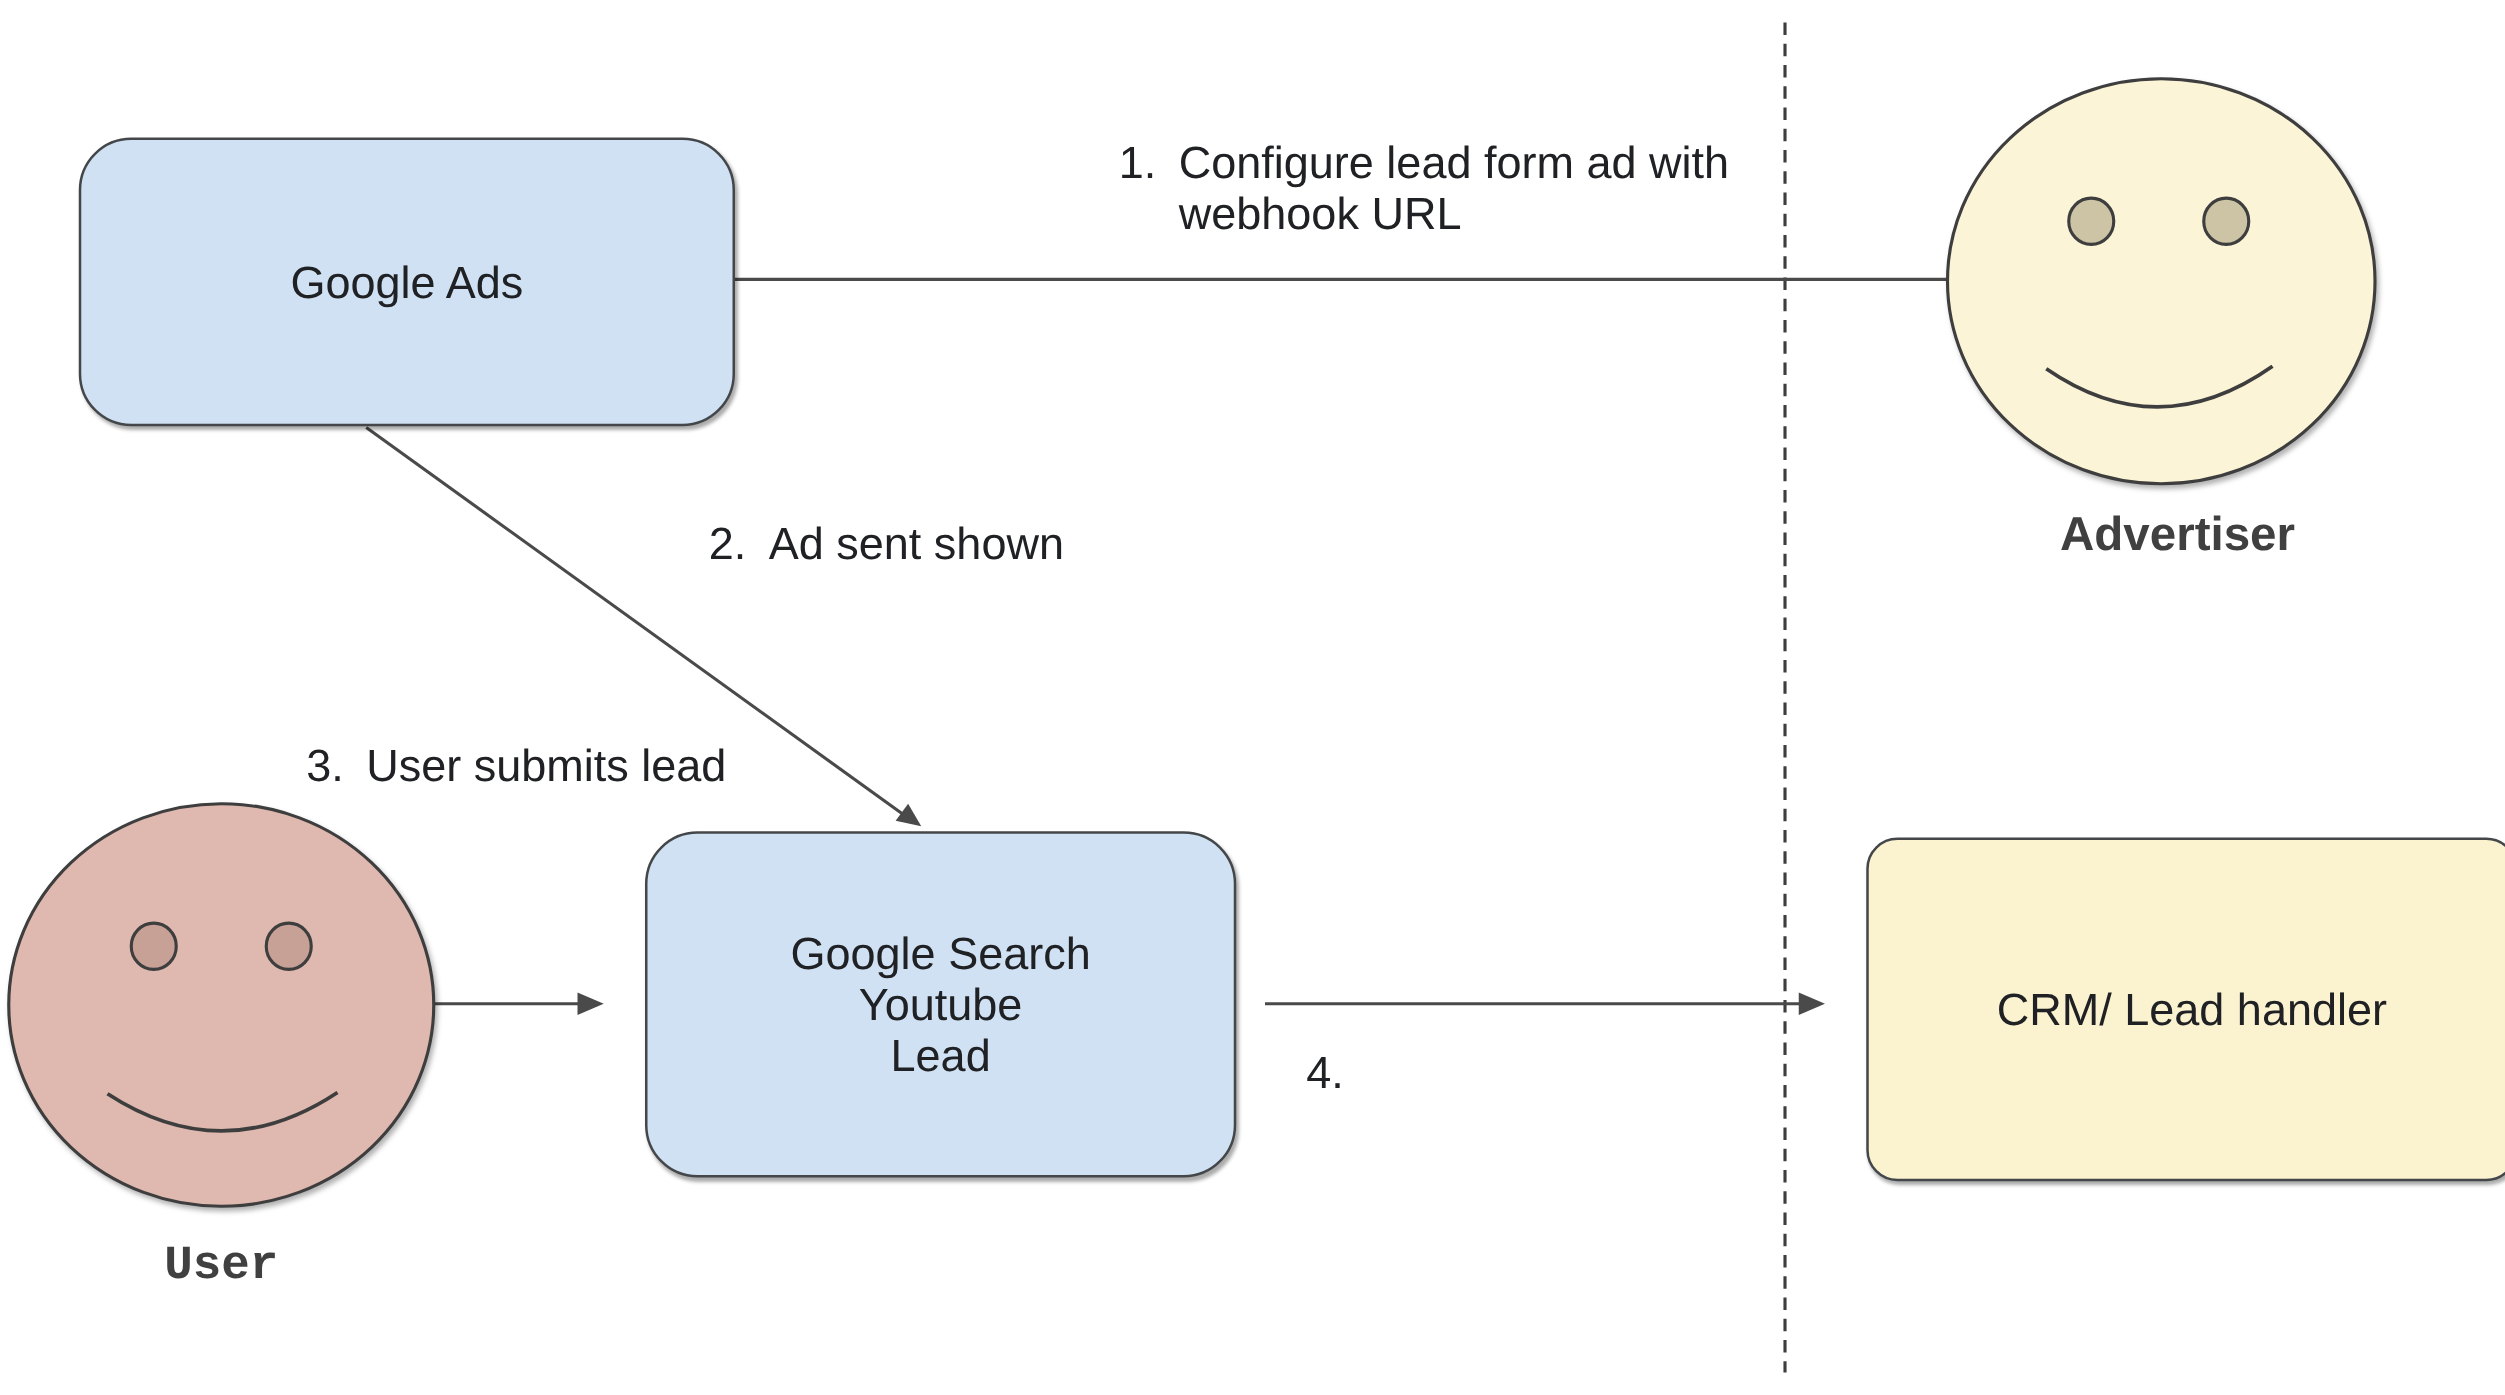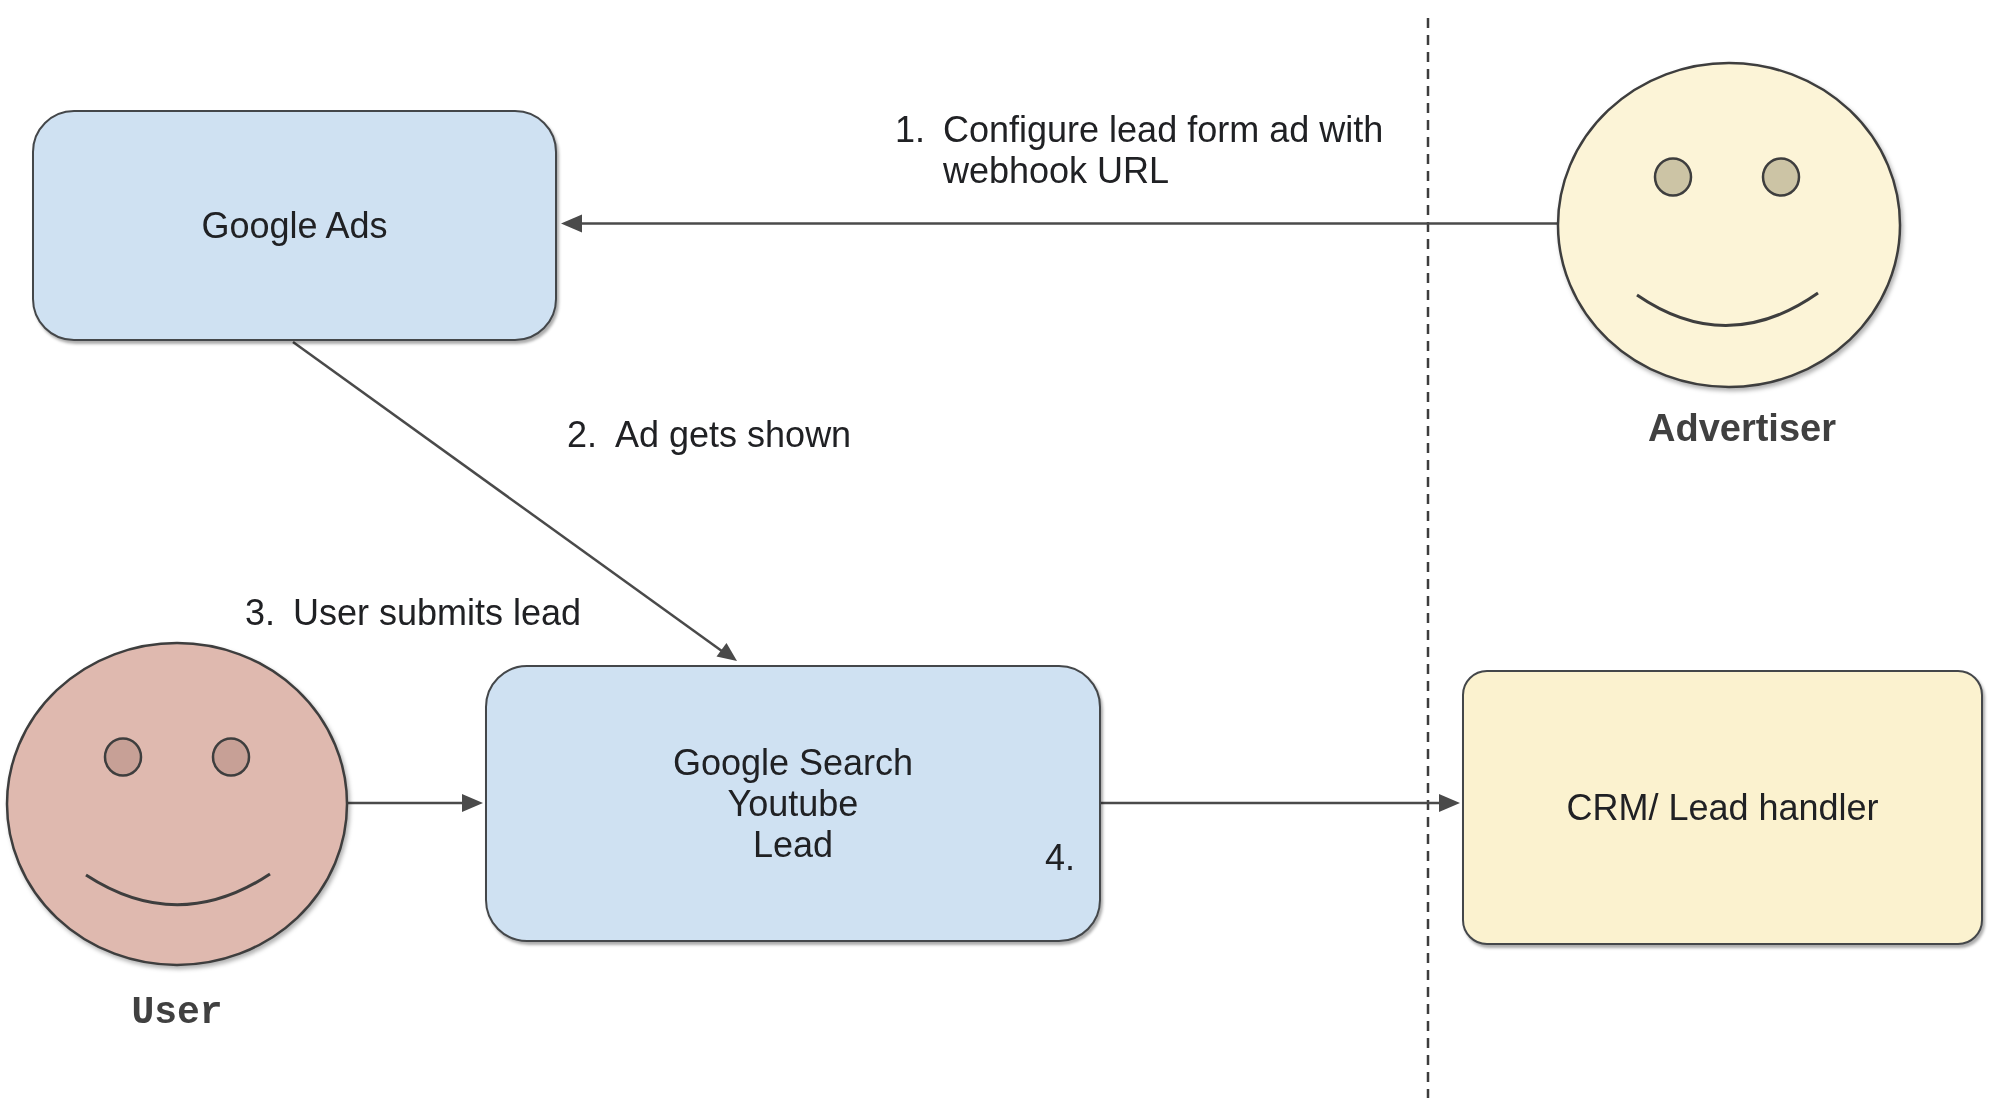--- a/index.html
+++ b/index.html
@@ -28,23 +28,24 @@
     border: 2.5px solid #44474a;
     border-radius: 42px;
     display: flex;
     flex-direction: column;
     align-items: center;
     justify-content: center;
     text-align: center;
     font-size: 36px;
     line-height: 41px;
     box-shadow: 2px 3px 3px rgba(0,0,0,0.33);
+    margin-left: 31px;
   }
   .node-google-ads   { left: 32px;   top: 110px; width: 525px; height: 231px; }
-  .node-google-props { left: 485px;  top: 665px; width: 616px; height: 277px; }
+  .node-google-props { left: 485px;  top: 665px; width: 473px; height: 277px; }
   .node-crm          { left: 1462px; top: 670px; width: 521px; height: 275px; border-radius: 25px; }
   .step {
     position: absolute;
     display: flex;
     align-items: flex-start;
     font-size: 36px;
     line-height: 41px;
     color: #202124;
   }
   .step .num {
@@ -127,21 +128,21 @@
     <span>CRM/ Lead handler</span>
   </div>
 
   <div class="step step-1">
     <span class="num">1.</span>
     <span class="txt">Configure lead form ad with webhook URL</span>
   </div>
 
   <div class="step step-2">
     <span class="num">2.</span>
-    <span class="txt">Ad gets shown</span>
+    <span class="txt">Ad sent shown</span>
   </div>
 
   <div class="step step-3">
     <span class="num">3.</span>
     <span class="txt">User submits lead</span>
   </div>
 
   <div class="step step-4">
     <span class="num">4.</span>
   </div>

